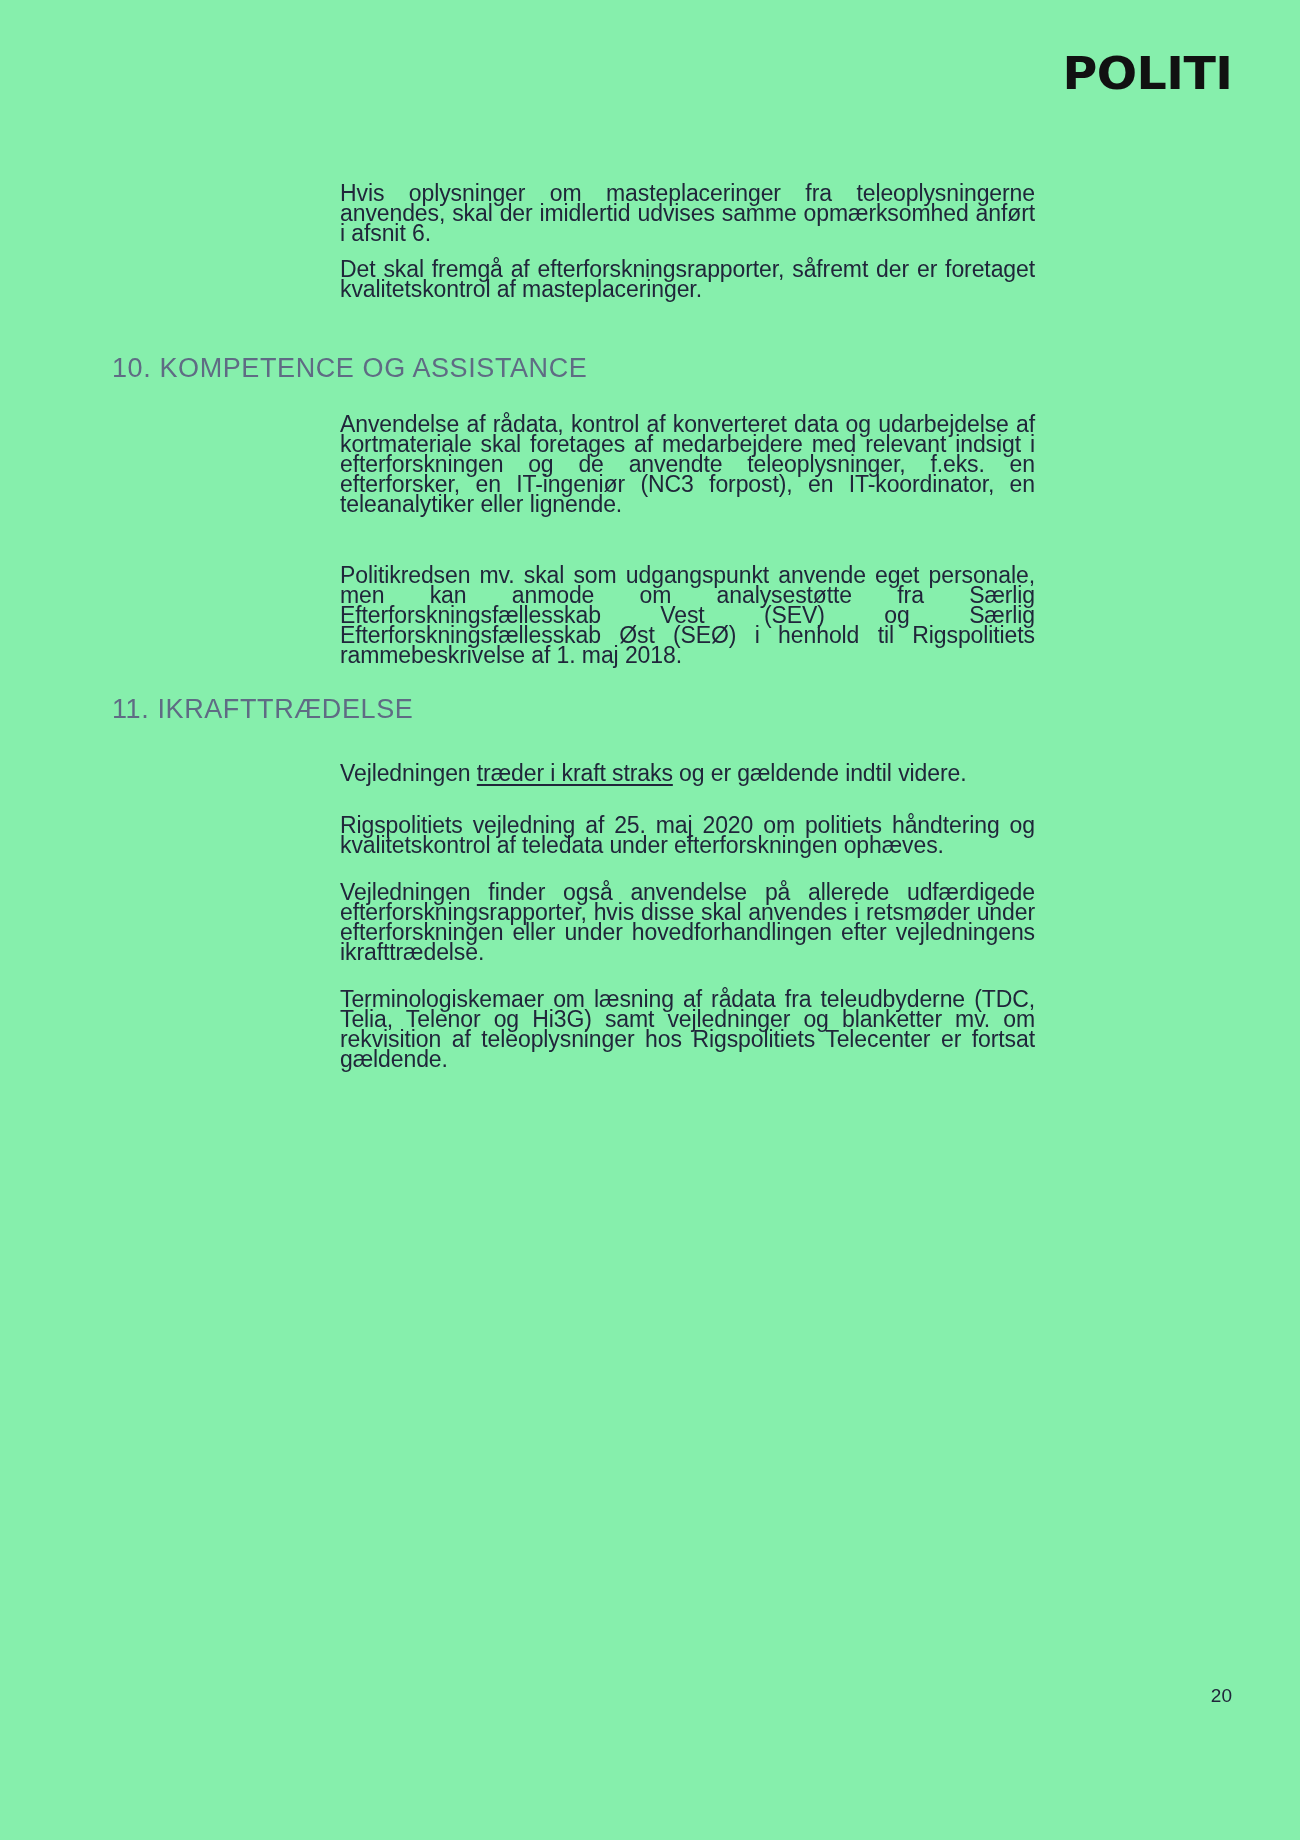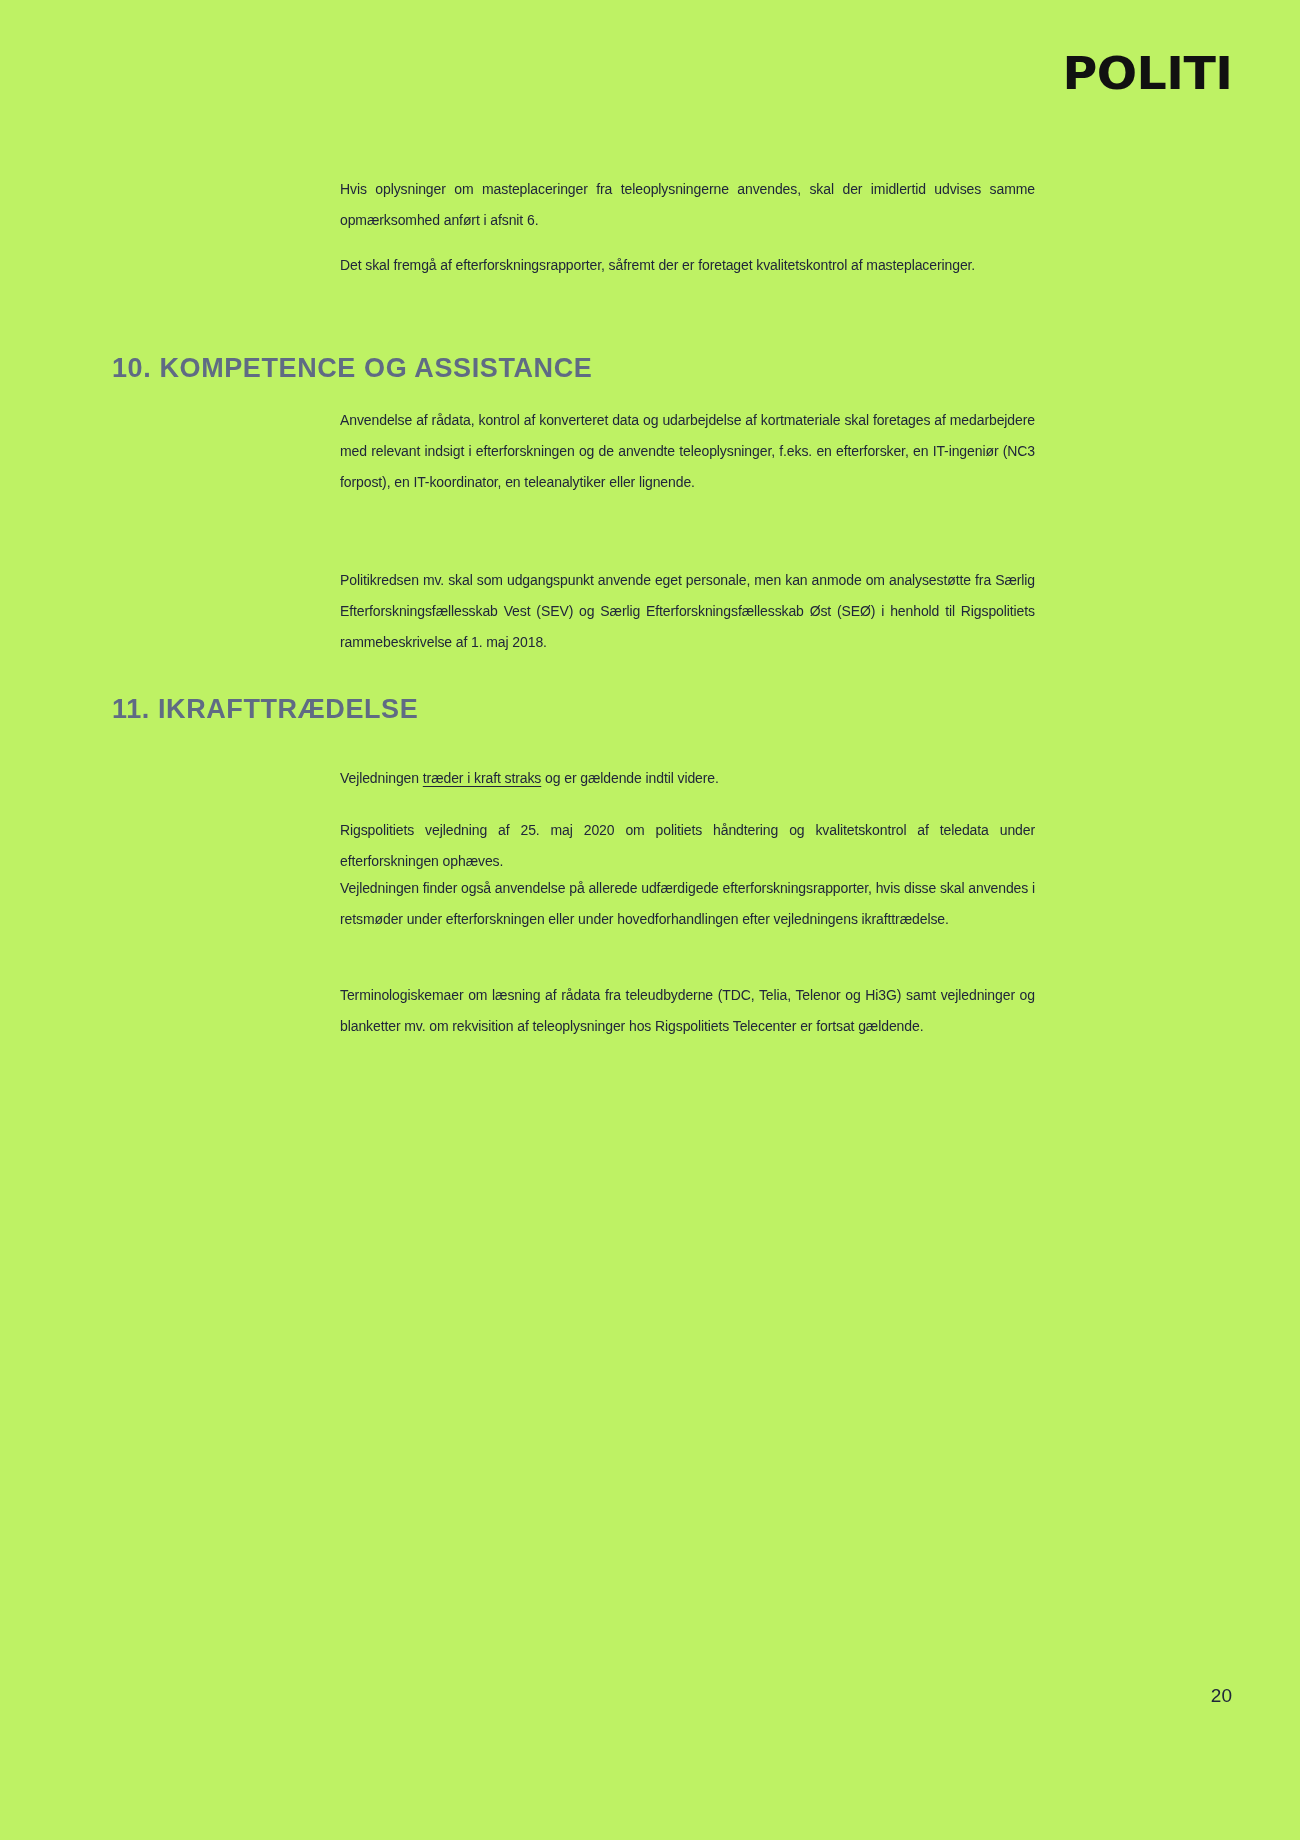--- a/index.html
+++ b/index.html
@@ -4,21 +4,21 @@
 <style>
   html, body {
     margin: 0;
     padding: 0;
     background: #ffffff;
   }
   .page {
     position: relative;
     width: 1300px;
     height: 1840px;
-    background: #bef264;
+    background: #86efac;
     font-family: "Liberation Sans", sans-serif;
     overflow: hidden;
   }
 
   
   .logo {
     position: absolute;
     top: 52px;
     right: 68px;
     font-family: "DejaVu Sans", sans-serif;
@@ -38,35 +38,35 @@
     left: 0;
     top: 0;
     width: 1300px;
   }
 
   
   .heading {
     position: absolute;
     left: 112px;
     font-family: "Liberation Sans", sans-serif;
-    font-weight: 700;
+    font-weight: 400;
     font-size: 27px;
     letter-spacing: 0.6px;
     color: #5f6b84;
     white-space: nowrap;
   }
 
   
   .para {
     position: absolute;
     left: 340px;
     width: 695px;
     font-family: "Liberation Sans", sans-serif;
-    font-size: 14px;
-    line-height: 31px;
+    font-size: 23px;
+    line-height: 20px;
     color: #20263a;
     text-align: justify;
     text-justify: inter-word;
     letter-spacing: -0.1px;
   }
   .para u {
     text-decoration: underline;
     text-underline-offset: 3px;
   }
 

